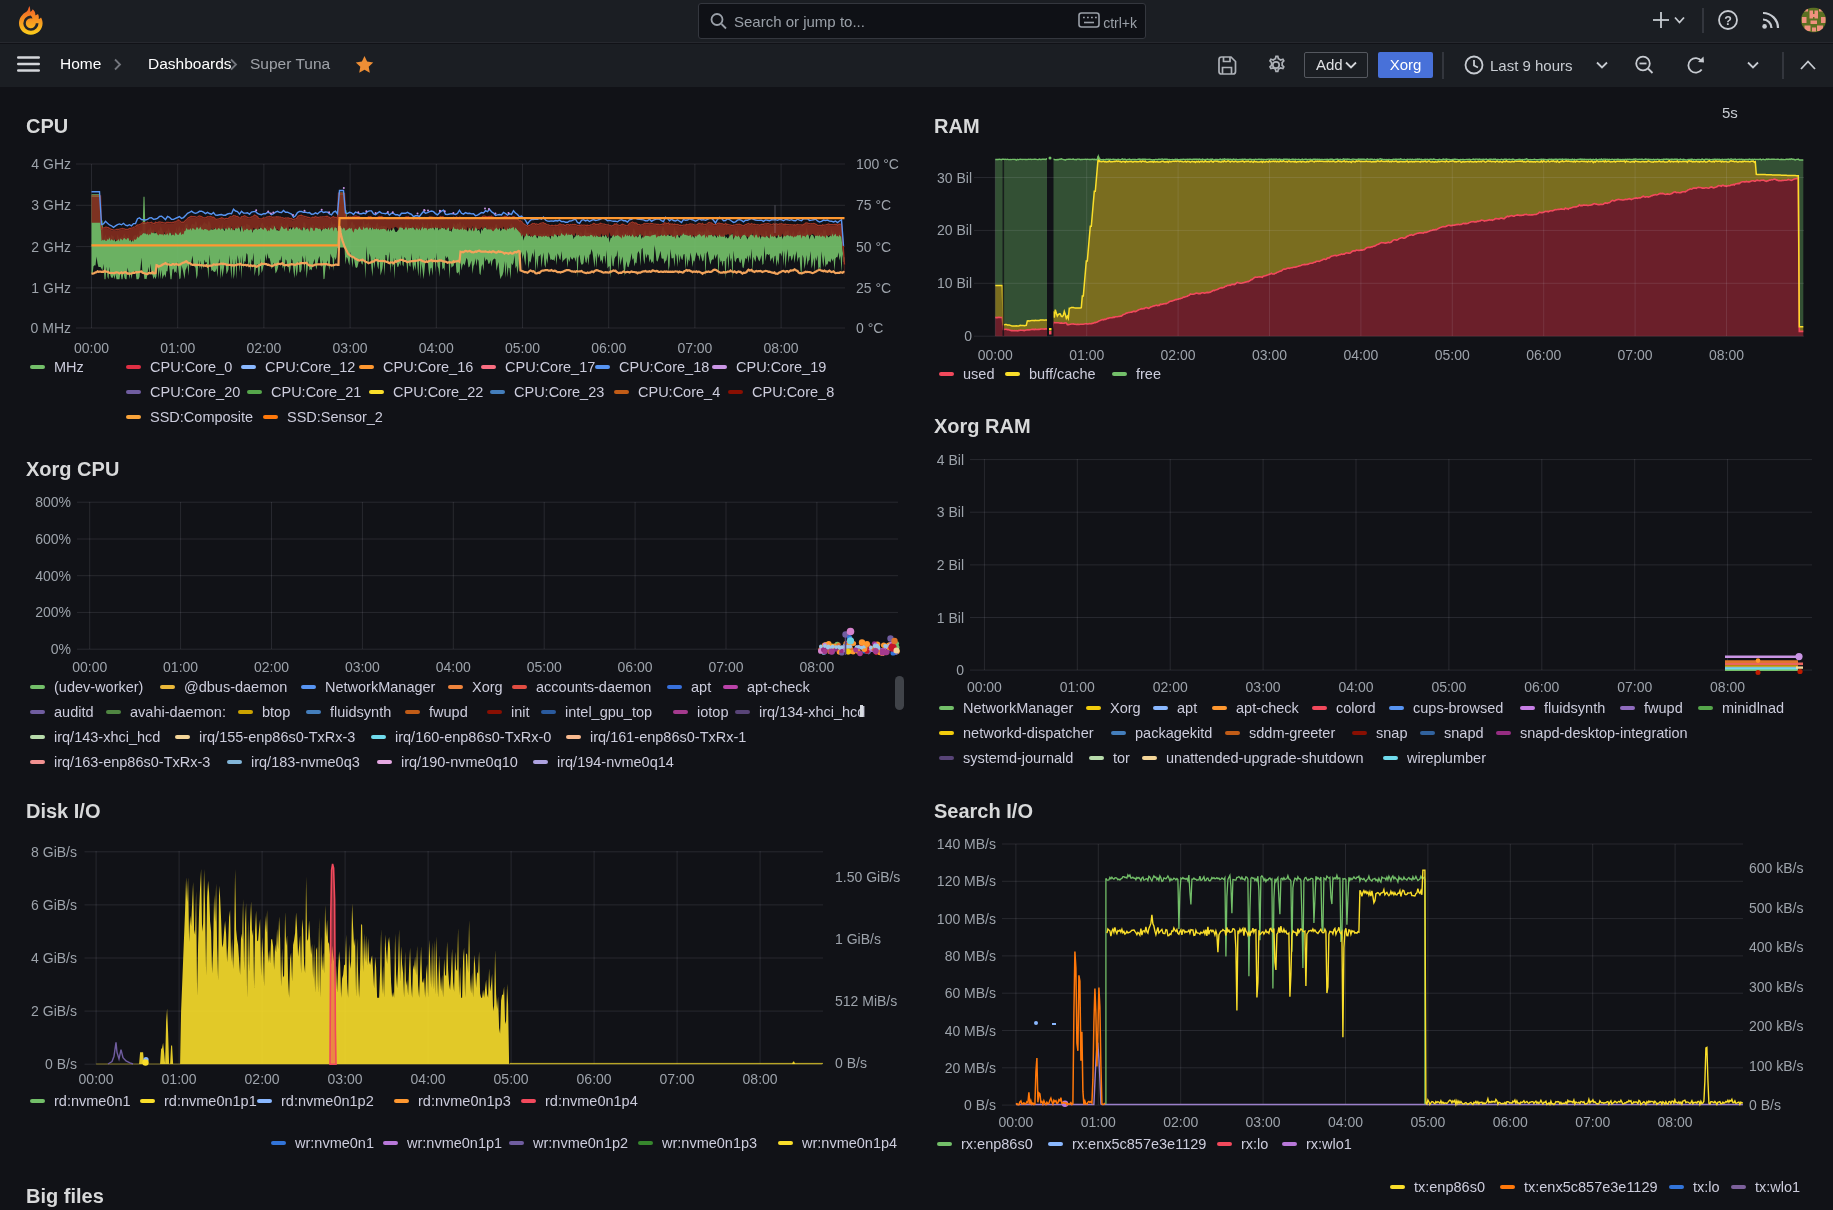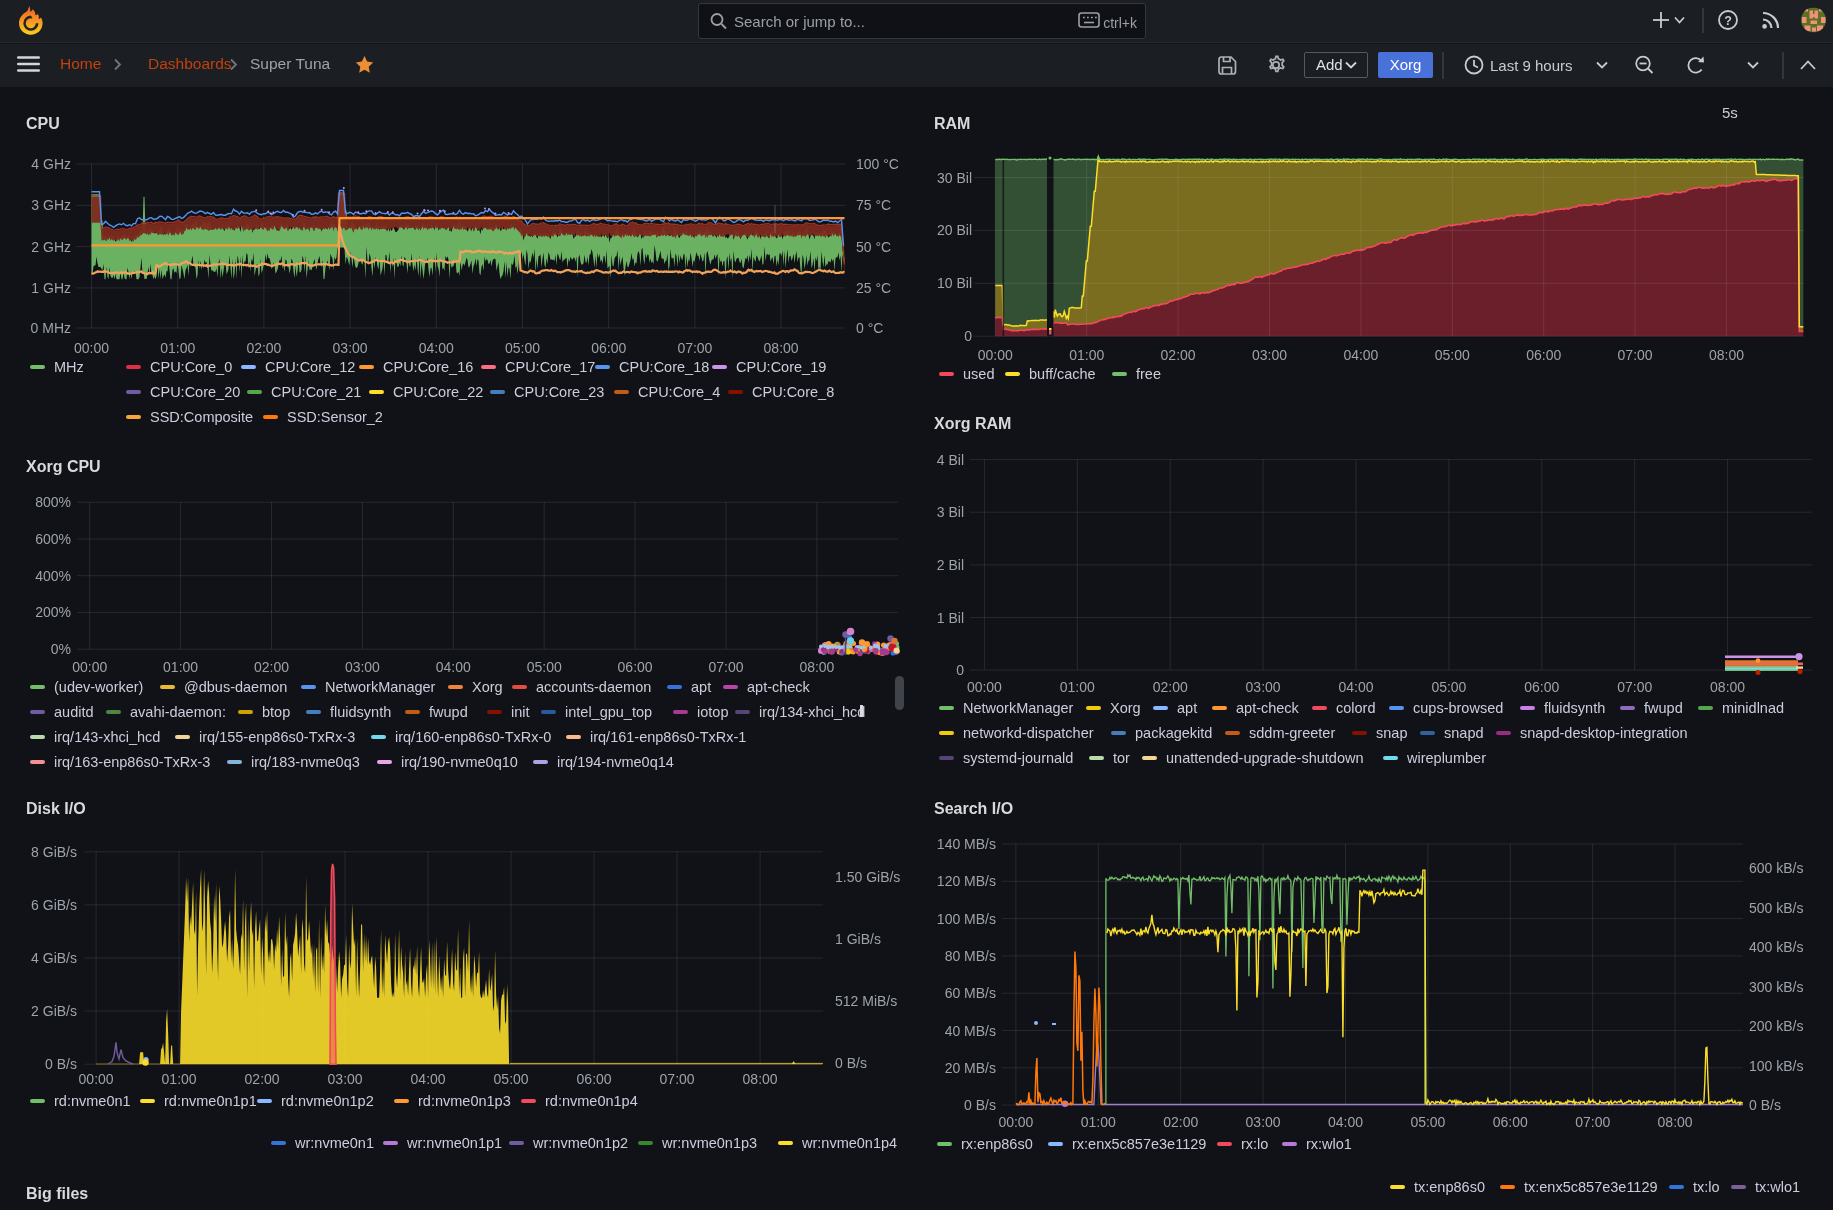--- a/index.html
+++ b/index.html
@@ -2,25 +2,25 @@
 <html><head><meta charset="utf-8">
 <style>
 * { margin:0; padding:0; box-sizing:border-box; }
 body { width:1833px; height:1210px; background:#111217; font-family:"Liberation Sans",sans-serif; overflow:hidden; position:relative; }
 .abs { position:absolute; }
 .topbar { position:absolute; left:0; top:0; width:1833px; height:43px; background:#1b1e23; border-bottom:1px solid #26282e; }
 .toolbar { position:absolute; left:0; top:44px; width:1833px; height:43px; background:#1b1e23; }
 .search { position:absolute; left:698px; top:3px; width:448px; height:36px; background:#0f1116; border:1px solid #34373e; border-radius:3px; }
 .search .ph { position:absolute; left:35px; top:9px; font-size:15px; color:#9aa0a8; }
 .search .ck { position:absolute; right:8px; top:11px; font-size:14px; color:#9aa0a8; }
-.crumb { position:absolute; top:55px; font-size:15.5px; color:#c2410c; }
+.crumb { position:absolute; top:55px; font-size:15.5px; color:#ffffff; }
 .btn-add { position:absolute; left:1304px; top:52px; width:64px; height:26px; border:1px solid #55585f; border-radius:2px; color:#dfe0e3; font-size:15px; font-weight:500; line-height:24px; padding-left:11px; }
 .btn-share { position:absolute; left:1378px; top:52px; width:55px; height:26px; background:#4871D9; border-radius:2px; color:#fff; font-size:15px; font-weight:500; line-height:26px; text-align:center; }
 .tb-text { position:absolute; top:57px; font-size:15px; color:#c9cdd3; }
-.title { position:absolute; font-size:16px; font-weight:600; color:#d8d9da; }
+.title { position:absolute; font-size:20px; font-weight:600; color:#d8d9da; }
 .li { position:absolute; display:flex; align-items:center; height:20px; font-size:14.5px; color:#ccccdc; white-space:nowrap; }
 .li i { display:inline-block; width:15px; height:4.6px; border-radius:2.3px; margin-right:9px; }
 .sb { position:absolute; left:895px; top:676px; width:9px; height:34px; border-radius:4.5px; background:#404349; }
 svg text { font-family:"Liberation Sans",sans-serif; }
 </style></head>
 <body>
 <div class="topbar"></div>
 <div class="toolbar"></div>
 <div class="search">
     <span class="ph">Search or jump to...</span>

